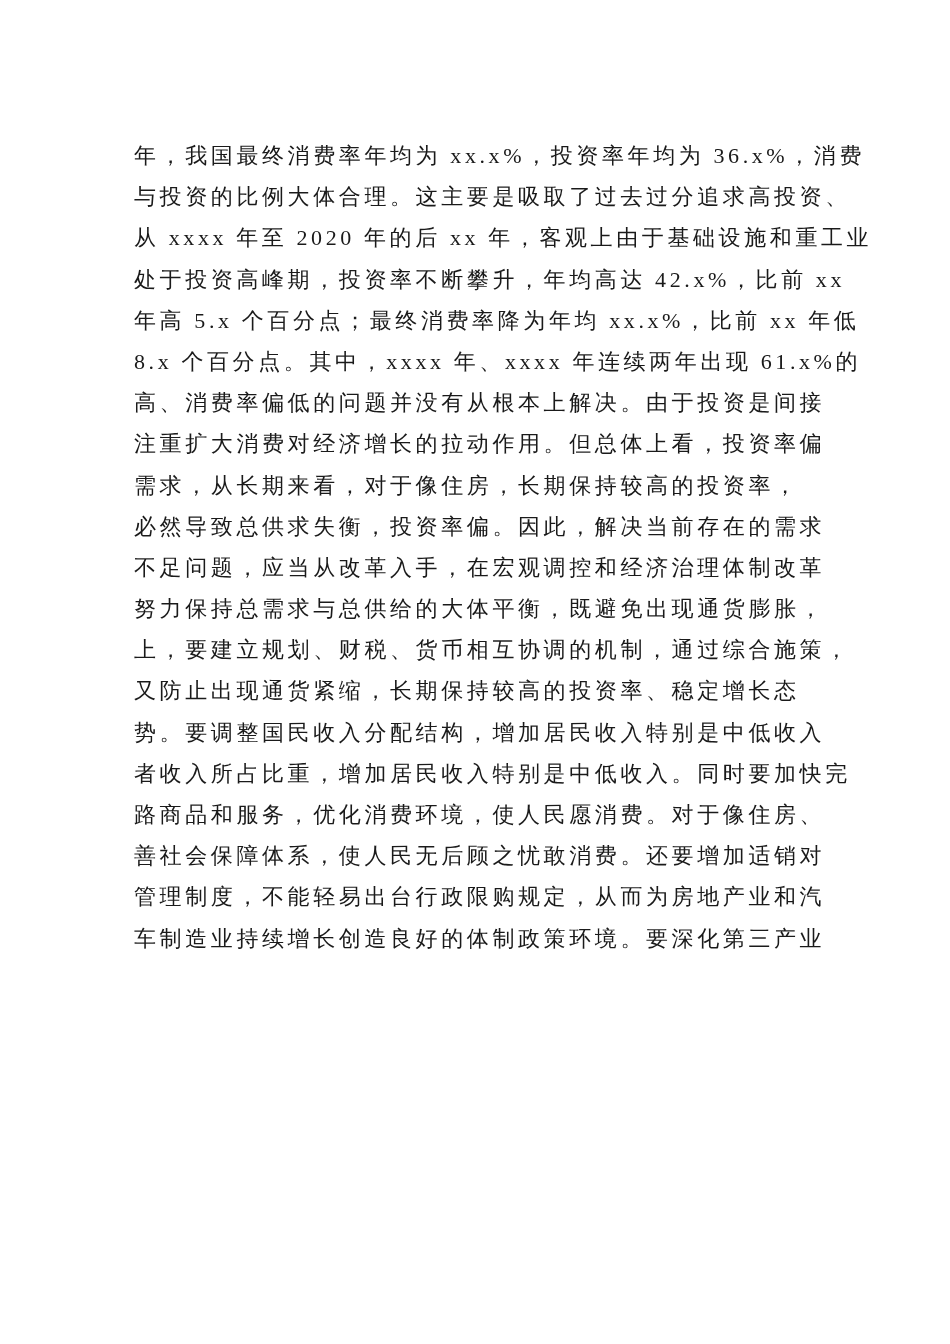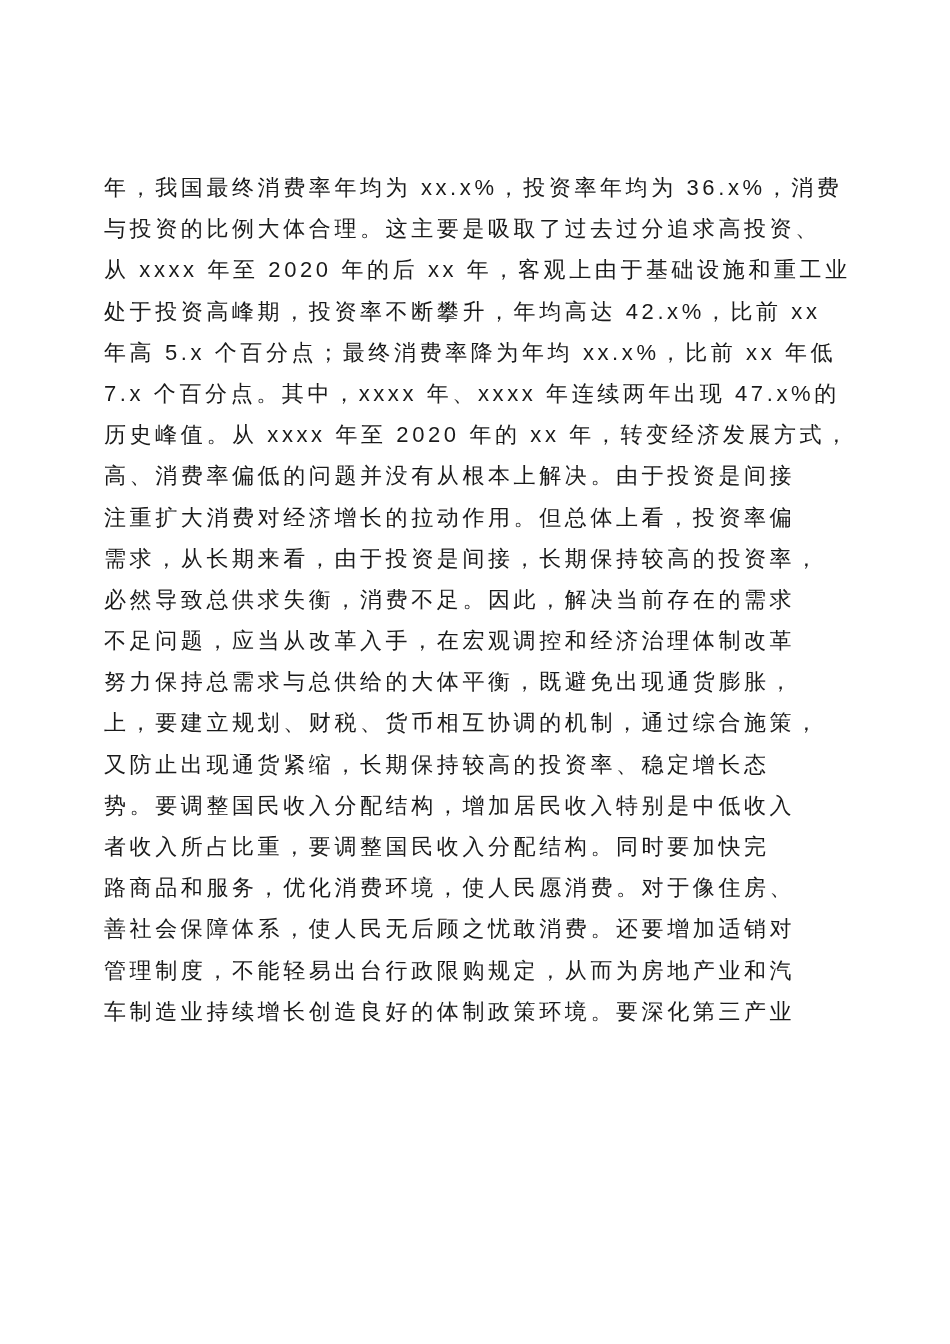--- a/index.html
+++ b/index.html
@@ -16,55 +16,53 @@
     .page {
       position: absolute;
       left: 0;
       top: 0;
       width: 950px;
       height: 1344px;
       background: #ffffff;
     }
     .body-text {
       position: absolute;
-      left: 104px;
+      left: 134px;
       top: 135px;
       width: 740px;
-      font-family: Liberation Sans, sans-serif;
+      font-family: Liberation Serif, serif;
       font-size: 22px;
       color: #1a1a1a;
-      margin-top: 32px;
     }
     .line {
       height: 41.2px;
       line-height: 41.2px;
       white-space: nowrap;
       letter-spacing: 3.6px;
     }
   </style>
 </head>
 <body>
 
 <div class="page">
   <div class="body-text">
     <div class="line">年，我国最终消费率年均为 xx.x%，投资率年均为 36.x%，消费</div>
     <div class="line">与投资的比例大体合理。这主要是吸取了过去过分追求高投资、</div>
     <div class="line">从 xxxx 年至 2020 年的后 xx 年，客观上由于基础设施和重工业</div>
     <div class="line">处于投资高峰期，投资率不断攀升，年均高达 42.x%，比前 xx</div>
     <div class="line">年高 5.x 个百分点；最终消费率降为年均 xx.x%，比前 xx 年低</div>
-    <div class="line">7.x 个百分点。其中，xxxx 年、xxxx 年连续两年出现 47.x%的</div>
-    <div class="line">历史峰值。从 xxxx 年至 2020 年的 xx 年，转变经济发展方式，</div>
+    <div class="line">8.x 个百分点。其中，xxxx 年、xxxx 年连续两年出现 61.x%的</div>
     <div class="line">高、消费率偏低的问题并没有从根本上解决。由于投资是间接</div>
     <div class="line">注重扩大消费对经济增长的拉动作用。但总体上看，投资率偏</div>
-    <div class="line">需求，从长期来看，由于投资是间接，长期保持较高的投资率，</div>
-    <div class="line">必然导致总供求失衡，消费不足。因此，解决当前存在的需求</div>
+    <div class="line">需求，从长期来看，对于像住房，长期保持较高的投资率，</div>
+    <div class="line">必然导致总供求失衡，投资率偏。因此，解决当前存在的需求</div>
     <div class="line">不足问题，应当从改革入手，在宏观调控和经济治理体制改革</div>
     <div class="line">努力保持总需求与总供给的大体平衡，既避免出现通货膨胀，</div>
     <div class="line">上，要建立规划、财税、货币相互协调的机制，通过综合施策，</div>
     <div class="line">又防止出现通货紧缩，长期保持较高的投资率、稳定增长态</div>
     <div class="line">势。要调整国民收入分配结构，增加居民收入特别是中低收入</div>
-    <div class="line">者收入所占比重，要调整国民收入分配结构。同时要加快完</div>
+    <div class="line">者收入所占比重，增加居民收入特别是中低收入。同时要加快完</div>
     <div class="line">路商品和服务，优化消费环境，使人民愿消费。对于像住房、</div>
     <div class="line">善社会保障体系，使人民无后顾之忧敢消费。还要增加适销对</div>
     <div class="line">管理制度，不能轻易出台行政限购规定，从而为房地产业和汽</div>
     <div class="line">车制造业持续增长创造良好的体制政策环境。要深化第三产业</div>
   </div>
 </div>
 
 </body></html>

